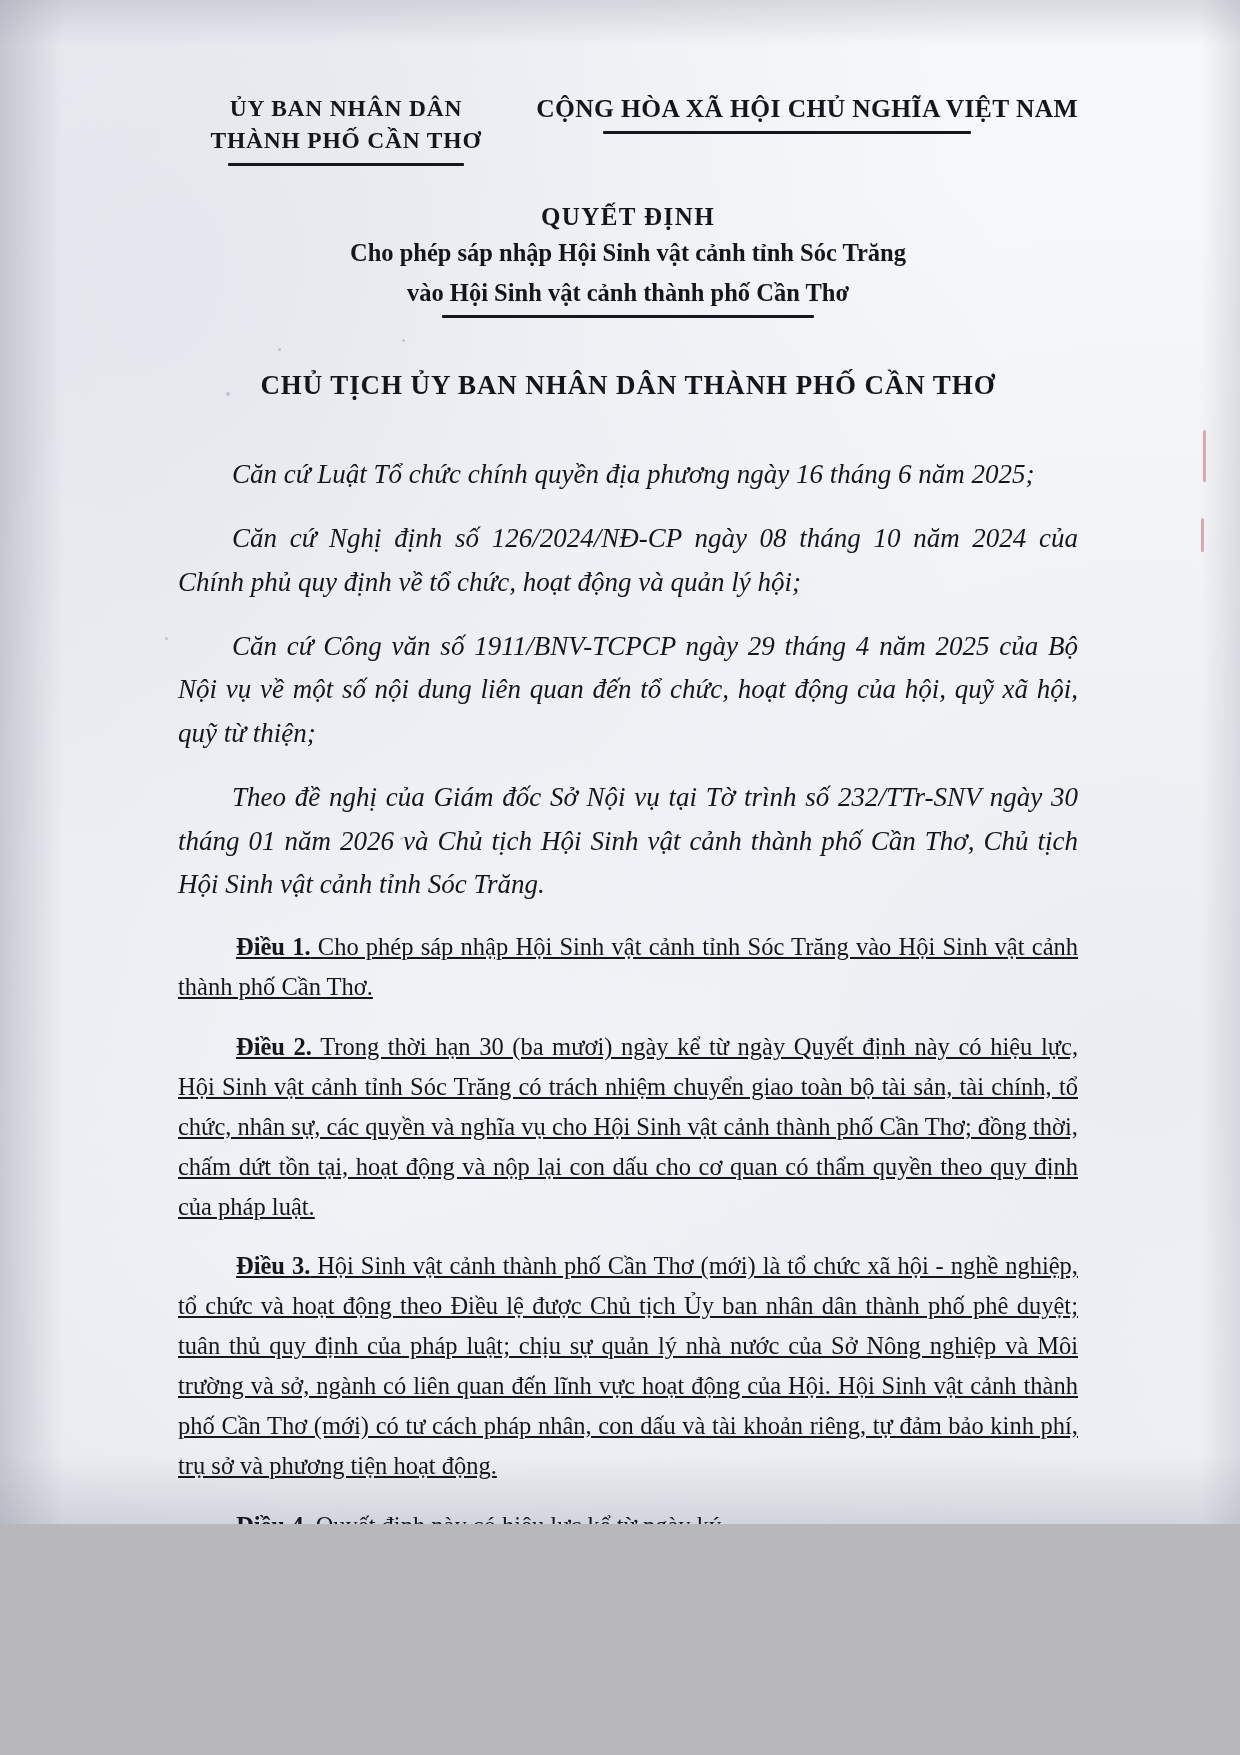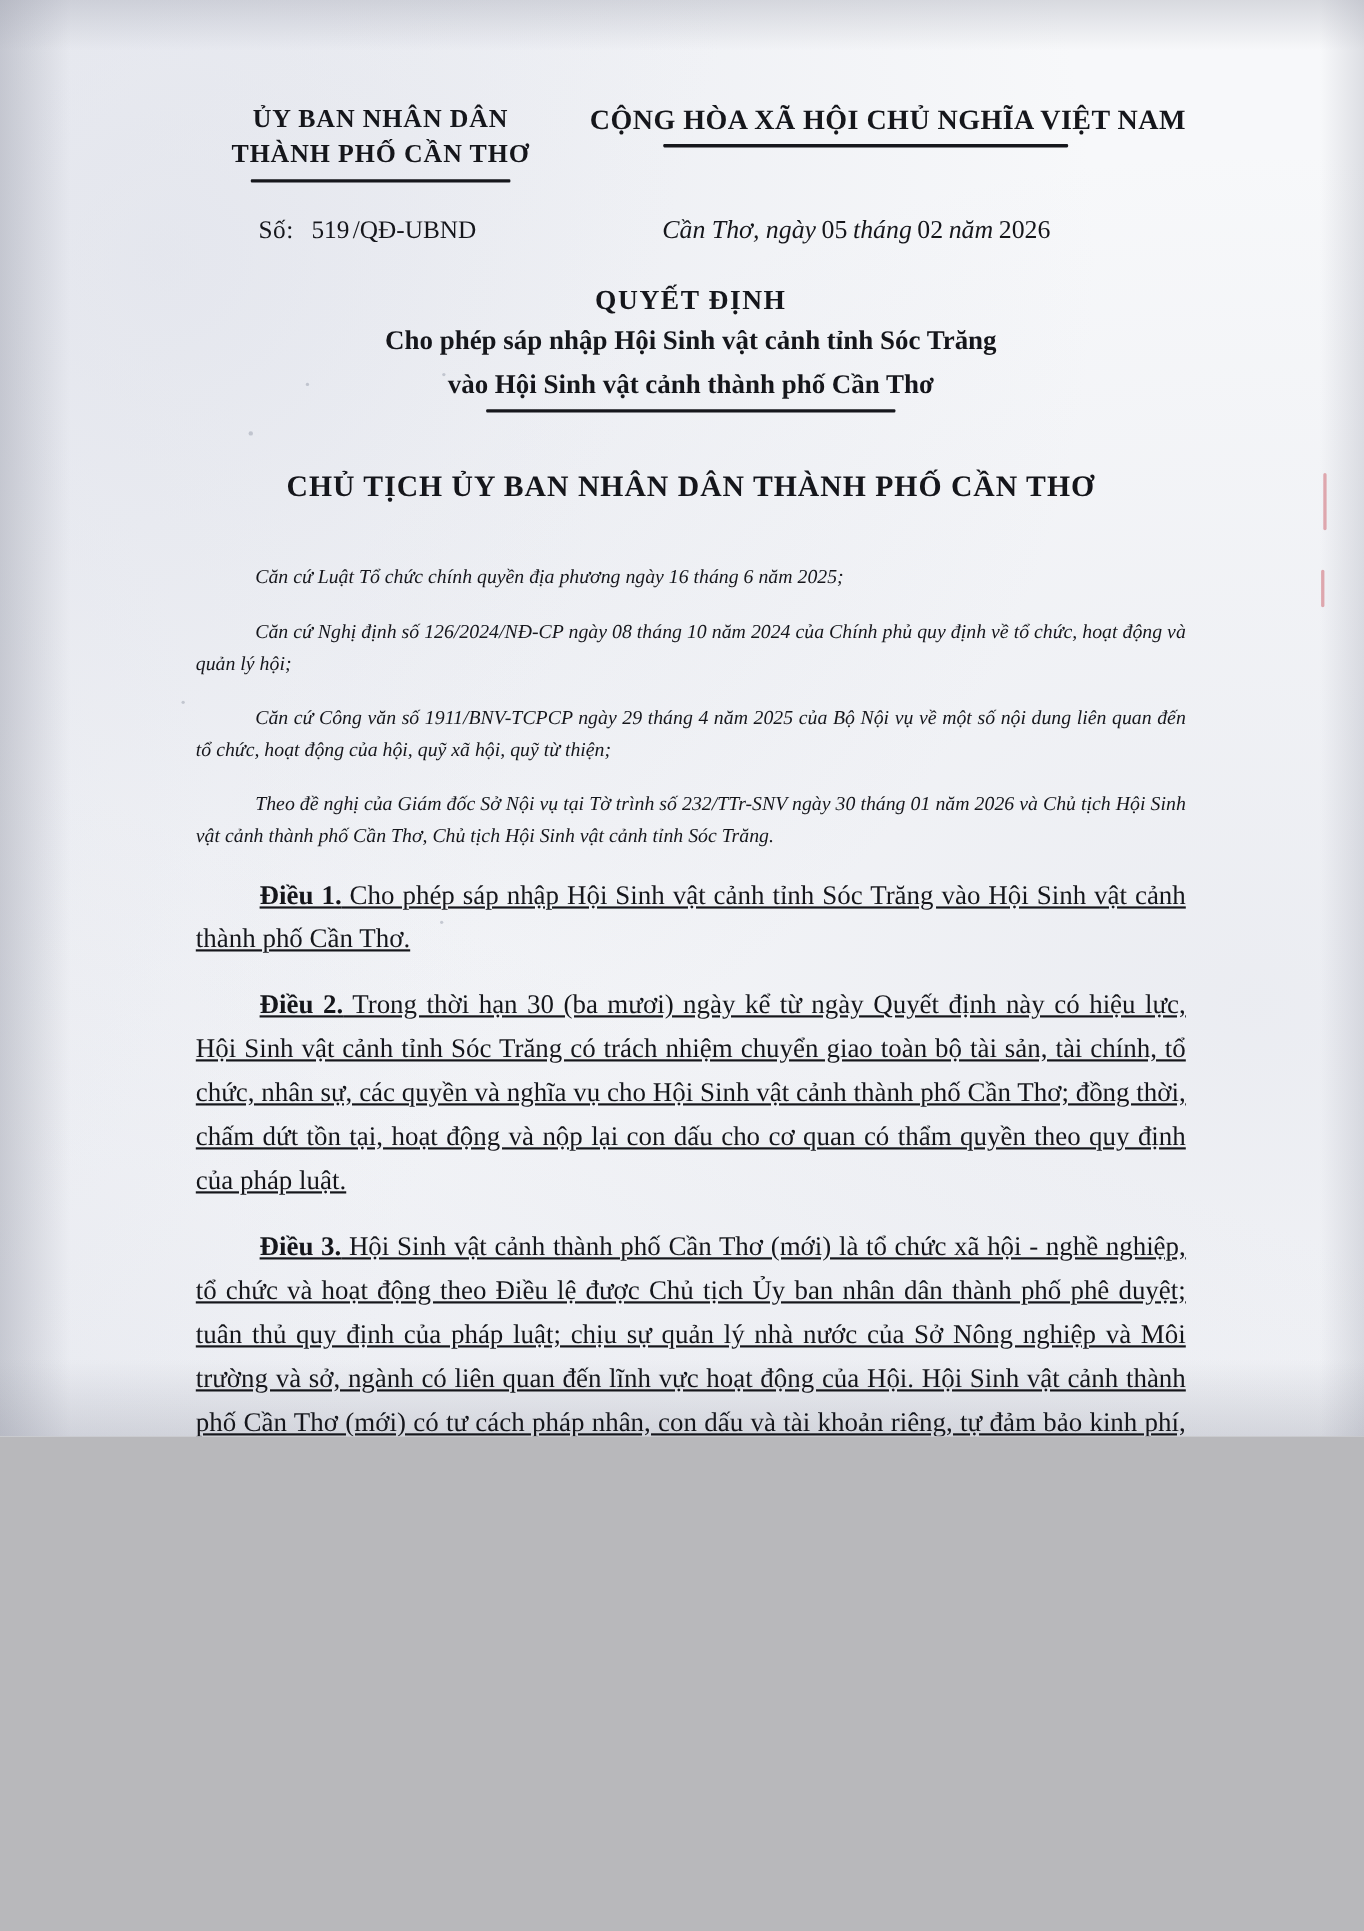--- a/index.html
+++ b/index.html
@@ -4,21 +4,21 @@
 <title>Quyết định</title>
 <style>
   html, body {
     margin: 0;
     padding: 0;
     background: #b8b8bb;
   }
   .page {
     position: relative;
     width: 1240px;
-    height: 1306px;
+    height: 1524px;
     margin: 0 auto;
     background: #f7f8fa;
     background-image:
       linear-gradient(105deg, rgba(226,228,236,0.55) 0%, rgba(255,255,255,0) 42%),
       linear-gradient(20deg, rgba(218,221,231,0.45) 0%, rgba(255,255,255,0) 35%),
       radial-gradient(ellipse at 12% 18%, rgba(205,209,222,0.40) 0%, rgba(255,255,255,0) 55%),
       radial-gradient(ellipse at 92% 70%, rgba(212,215,226,0.35) 0%, rgba(255,255,255,0) 60%);
     overflow: hidden;
     font-family: "Liberation Serif", "DejaVu Serif", serif;
     color: #15161b;
@@ -154,21 +154,21 @@
     text-align: center;
     font-weight: bold;
     font-size: 27px;
     letter-spacing: .9px;
   }
 
   
   .preamble {
     margin-top: 52px;
     font-style: italic;
-    font-size: 18px;
+    font-size: 27px;
     line-height: 1.62;
     text-align: justify;
     text-justify: inter-word;
   }
   .preamble p {
     margin: 0 0 20px 0;
     text-indent: 54px;
   }
 
   
@@ -233,28 +233,20 @@
         <div class="org-line">ỦY BAN NHÂN DÂN</div>
         <div class="org-line">THÀNH PHỐ CẦN THƠ</div>
         <div class="rule left-rule"></div>
       </div>
       <div class="header-right">
         <div class="nation-line">CỘNG HÒA XÃ HỘI CHỦ NGHĨA VIỆT NAM</div>
         <div class="rule right-rule"></div>
       </div>
     </div>
 
-    <div class="numline">
-      <div class="num-left">
-        <span class="so-label">Số:</span><span class="so-value">519</span><span class="so-suffix">/QĐ-UBND</span>
-      </div>
-      <div class="num-right">
-        <span>Cần Thơ, ngày</span><span class="d-num">05</span><span>tháng</span><span class="d-num">02</span><span>năm</span><span class="d-num">2026</span>
-      </div>
-    </div>
 
     <div class="title-block">
       <div class="title-main">QUYẾT ĐỊNH</div>
       <div class="title-sub">Cho phép sáp nhập Hội Sinh vật cảnh tỉnh Sóc Trăng</div>
       <div class="title-sub">vào Hội Sinh vật cảnh thành phố Cần Thơ</div>
       <div class="rule title-rule"></div>
     </div>
 
     <div class="authority">CHỦ TỊCH ỦY BAN NHÂN DÂN THÀNH PHỐ CẦN THƠ</div>
 

